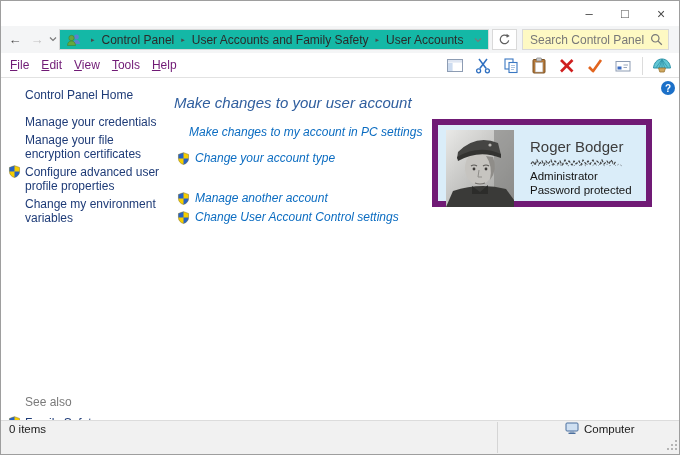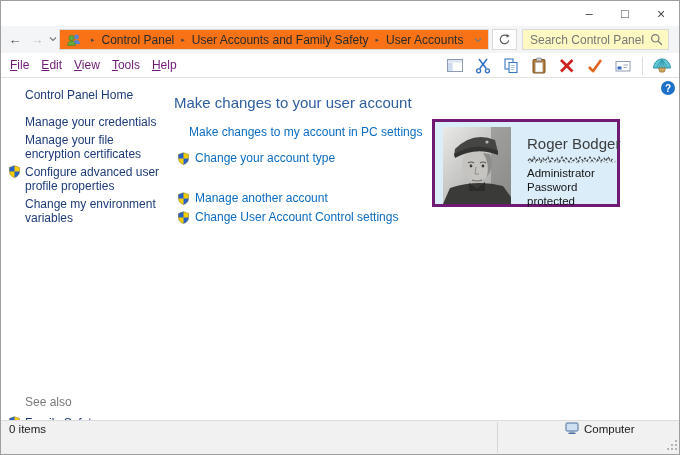--- a/index.html
+++ b/index.html
@@ -23,21 +23,21 @@
   .win-btn.close { font-size:14px; }
 
   
   .addressrow { position:absolute; top:25px; left:0; right:0; height:27px; background:#f4f5f6; }
   .nav-btn { position:absolute; top:3px; height:20px; display:flex; align-items:center; justify-content:center; font-size:13px; }
   .nav-back { left:4px; width:20px; color:#4a4a4a; }
   .nav-fwd { left:26px; width:20px; color:#c3c3c3; }
   .nav-drop { left:46px; width:12px; }
   .crumbbox {
     position:absolute; left:58px; top:3px; width:430px; height:21px;
-    background:#f97316; border:1px solid #d9d9d9; display:flex; align-items:center; padding:0 4px;
+    background:#14b8a6; border:1px solid #d9d9d9; display:flex; align-items:center; padding:0 4px;
   }
   .crumbbox .bc-icon { margin:0 2px 0 2px; display:flex; }
   .bc-sep { font-size:7px; color:#4a4a4a; margin:0 7px; }
   .crumb { color:#2b2b2b; white-space:nowrap; }
   .crumb-drop { margin-left:auto; padding-right:2px; display:flex; }
   .refreshbox {
     position:absolute; left:491px; top:3px; width:25px; height:21px;
     background:#fff; border:1px solid #d9d9d9; display:flex; align-items:center; justify-content:center;
   }
   .searchbox {
@@ -77,33 +77,33 @@
   .sidebar { position:absolute; left:0; top:0; width:172px; height:100%; }
   .sb-home { margin:9px 0 0 24px; color:#1e3b77; }
   .sb-tasks { list-style:none; margin-top:13px; }
   .sb-task { position:relative; width:164px; padding-left:24px; margin-bottom:4px; line-height:14px; color:#1e3b77; }
   .sb-task .shield { position:absolute; left:7px; top:0px; }
   .see-also { position:absolute; left:7px; top:316px; }
   .see-also .sa-label { color:#7a7a7a; margin-left:17px; }
   .sa-item { position:relative; margin-top:7px; padding-left:17px; color:#1e3b77; }
   .sa-item .shield { position:absolute; left:0; top:0; }
 
-  .main { position:absolute; left:173px; top:0; right:0; height:100%; }
+  .main { position:absolute; left:173px; top:0; right:0; height:100%;font-style:italic; }
   .main-heading { margin-top:15px; font-size:15px; color:#2f5e9e; font-weight:normal; }
   .task-link { color:#0b6cc1; }
   .link-row { display:flex; align-items:center; gap:5px; padding-left:3px; line-height:15px; }
   .link-plain { margin:14px 0 0 15px; line-height:15px; }
   .lr-2 { margin-top:11px; }
   .lr-3 { margin-top:25px; }
   .lr-4 { margin-top:4px; }
 
   
   .account-card {
-    position:absolute; left:431px; top:118px; width:188px; height:88px;
-    background:#daedf9; border:3px solid #701a75;
+    position:absolute; left:431px; top:118px; width:220px; height:88px;
+    background:#daedf9; border:6px solid #701a75;
   }
   .portrait { position:absolute; left:8px; top:5px; width:68px; height:77px; }
   .card-text { position:absolute; left:92px; top:13px; }
   .acct-name { font-size:15px; color:#3d3d3d; line-height:17px; }
   .acct-scribble { margin:2px 0 1px 0; display:block; }
   .acct-role, .acct-pwd { font-size:11.5px; color:#141414; line-height:14px; }
 
   
   .statusbar {
     position:absolute; left:0; right:0; bottom:0; height:34px;

